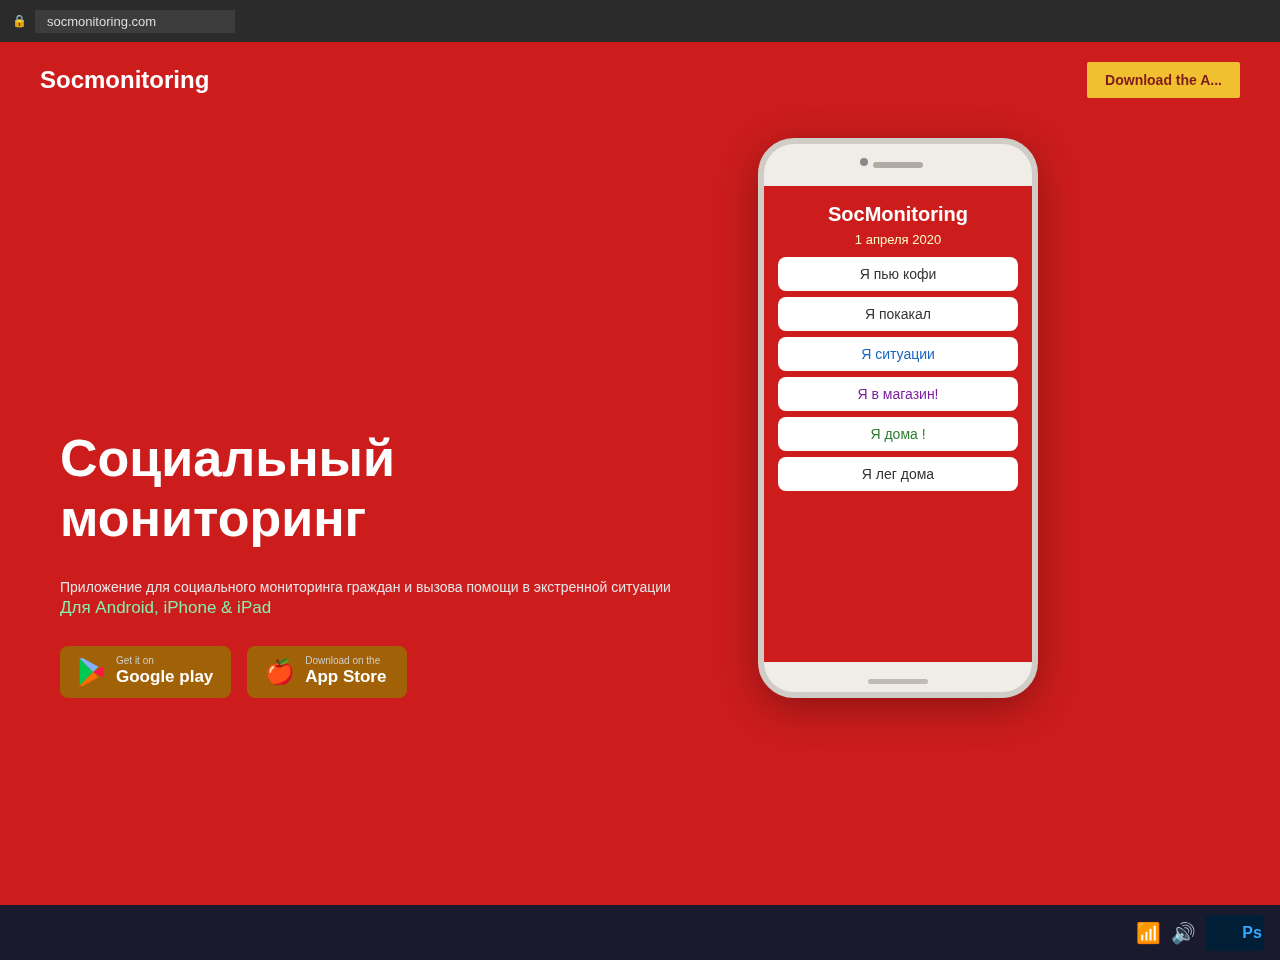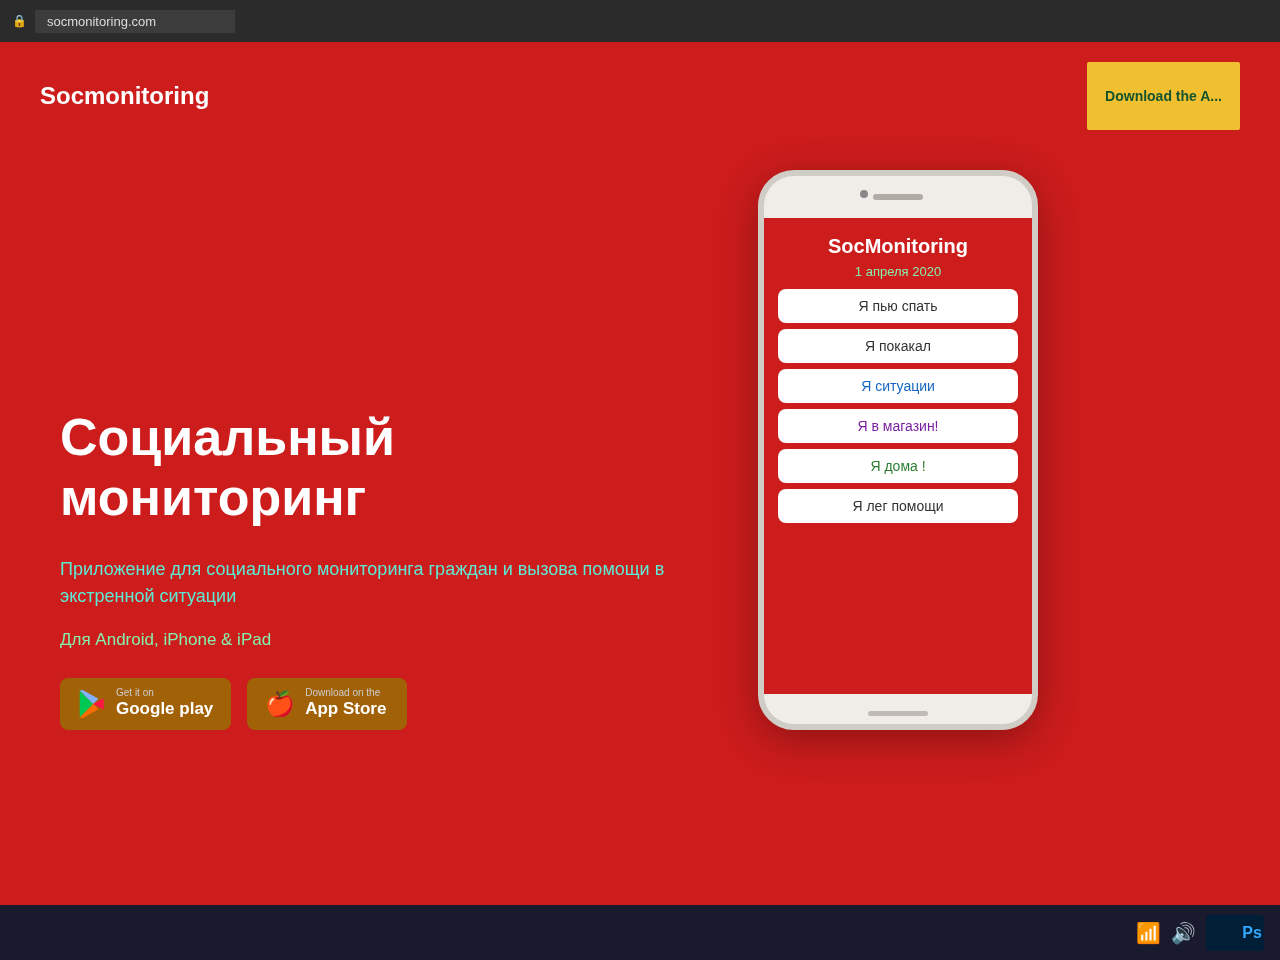--- a/index.html
+++ b/index.html
@@ -48,23 +48,23 @@
       justify-content: space-between;
       padding: 20px 40px;
     }
     .brand-name {
       color: #ffffff;
       font-size: 24px;
       font-weight: bold;
     }
     .download-btn {
       background: #f0c030;
-      color: #14532d;
+      color: #7f1d1d;
       border: none;
-      padding: 26px 18px;
+      padding: 10px 18px;
       font-size: 14px;
       font-weight: bold;
       cursor: pointer;
       border-radius: 2px;
       white-space: nowrap;
     }
 
     
     .hero {
       display: flex;
@@ -78,24 +78,23 @@
       max-width: 55%;
     }
     .hero-title {
       color: #ffffff;
       font-size: 52px;
       font-weight: bold;
       line-height: 1.15;
       margin-bottom: 28px;
     }
     .hero-desc {
-      color: #5eead4;
-      font-size: 18px;
+      color: #e5e5e5;
+      font-size: 14px;
       line-height: 1.5;
-      margin-bottom: 20px;
     }
     .hero-platforms {
       color: #86efac;
       font-size: 17px;
       margin-bottom: 28px;
     }
     .store-buttons {
       display: flex;
       gap: 16px;
       flex-wrap: wrap;
@@ -198,21 +197,21 @@
       gap: 6px;
     }
     .phone-app-title {
       color: #ffffff;
       font-size: 20px;
       font-weight: bold;
       text-align: center;
       line-height: 1.2;
     }
     .phone-app-date {
-      color: #86efac;
+      color: #fef9c3;
       font-size: 13px;
       text-align: center;
       margin-bottom: 4px;
     }
     .phone-btn {
       background: #fff;
       border: none;
       border-radius: 8px;
       padding: 9px 10px;
       width: 100%;
@@ -322,26 +321,26 @@
       </div>
     </div>
 
     <div class="phone-container">
       <div class="phone">
         <div class="phone-camera"></div>
         <div class="phone-speaker"></div>
         <div class="phone-screen">
           <div class="phone-app-title">SocMonitoring</div>
           <div class="phone-app-date">1 апреля 2020</div>
-          <button class="phone-btn">Я пью спать</button>
+          <button class="phone-btn">Я пью кофи</button>
           <button class="phone-btn">Я покакал</button>
           <button class="phone-btn blue-text">Я ситуации</button>
           <button class="phone-btn purple-text">Я в магазин!</button>
           <button class="phone-btn green-text">Я дома !</button>
-          <button class="phone-btn">Я лег помощи</button>
+          <button class="phone-btn">Я лег дома</button>
         </div>
         <div class="phone-home-bar"></div>
       </div>
     </div>
   </div>
 </div>
 
 <div class="taskbar">
   <span class="wifi-icon">📶</span>
   <span class="sound-icon">🔊</span>

